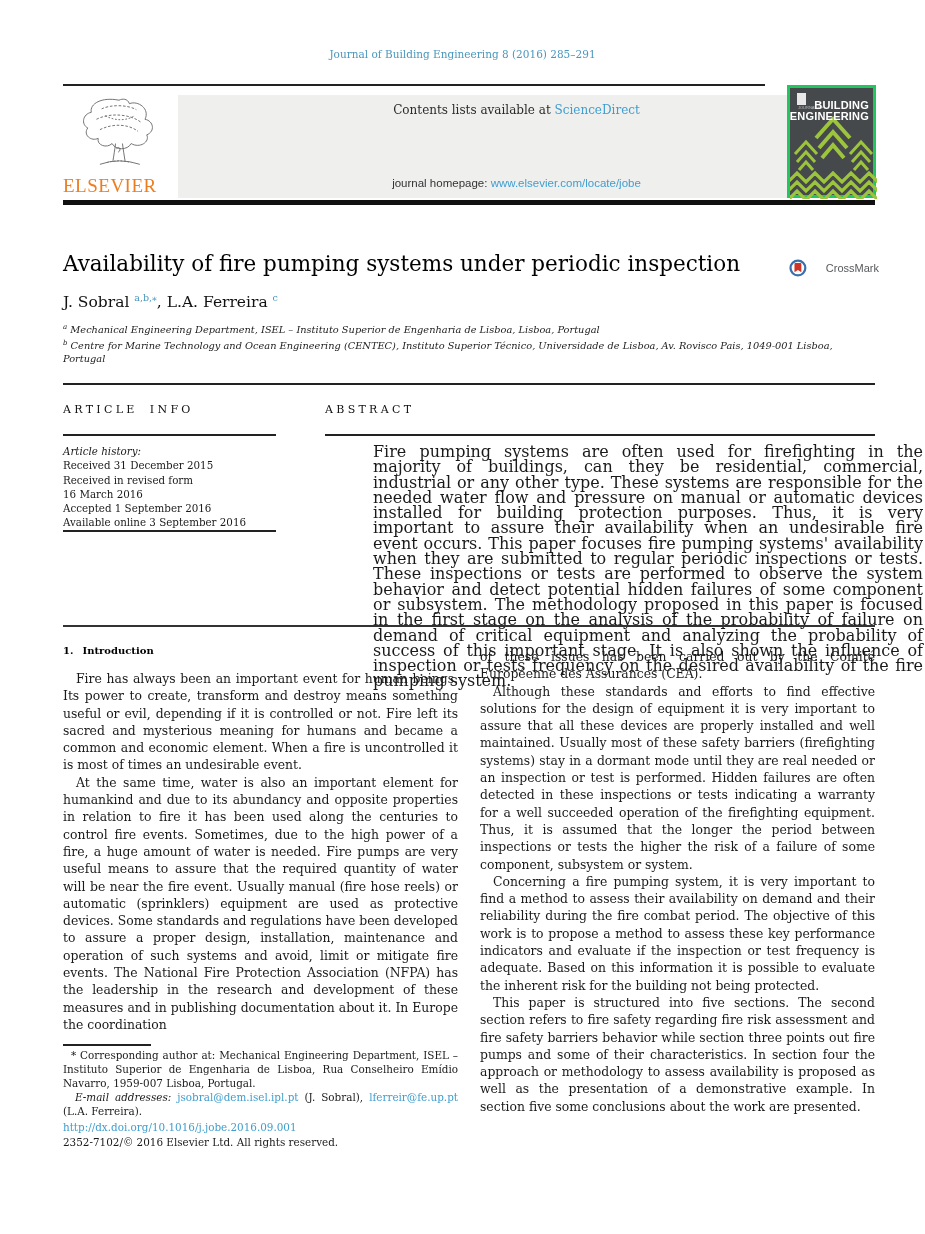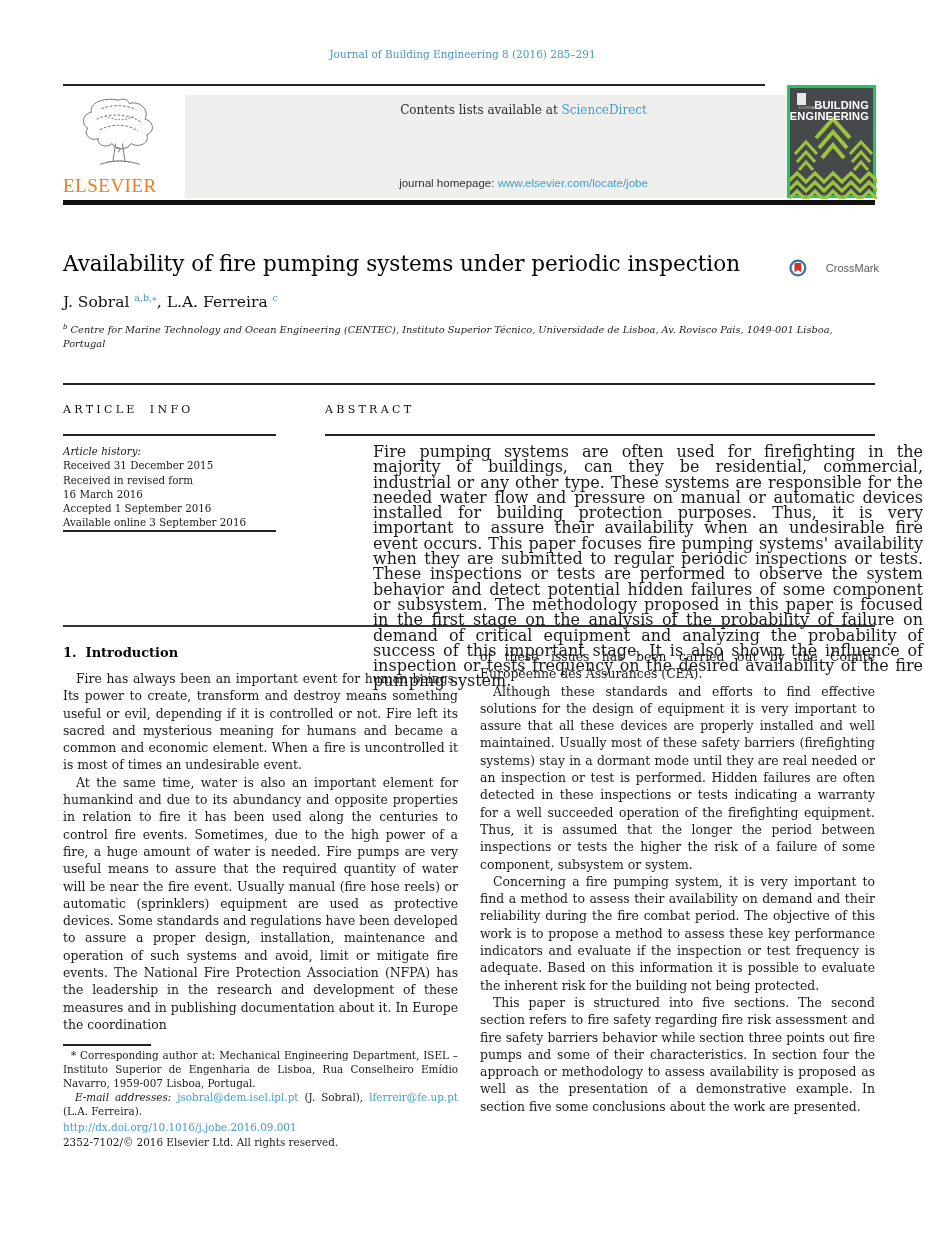--- a/index.html
+++ b/index.html
@@ -20,21 +20,21 @@
   .black-bar { top:200px; left:63px; width:812px; height:5px; background:#101010; }
 
   
   .logo-box { top:95px; left:63px; width:112px; height:103px; background:#fff; }
   .logo-tree { position:absolute; top:0px; left:6px; }
   .elsevier-word { position:absolute; bottom:1px; left:0px; width:112px;
     font-family:"Liberation Serif", serif; font-size:19px; color:#ee7d1f;
     letter-spacing:0.5px; }
 
   
-  .band { top:95px; left:185px; width:677px; height:103px; background:#efefee; }
+  .band { top:95px; left:178px; width:677px; height:103px; background:#efefee; }
   .band-contents { position:absolute; top:8px; left:0; width:100%; text-align:center;
     font-size:12px; color:#2b2b2b; }
   .band-title { position:absolute; top:32px; left:0; width:100%; text-align:center;
     font-size:25px; color:#111; }
   .band-homepage { position:absolute; top:82px; left:0; width:100%; text-align:center;
     font-family:"Liberation Sans", sans-serif; font-size:11.5px; color:#333; }
   .link { color:#3f9ecf; text-decoration:none; cursor:pointer; }
 
   
   .cover { top:85px; left:787px; width:89px; height:113px; background:#45494c;
@@ -84,21 +84,21 @@
     line-height:14.3px; }
 
   .abstract { top:444px; left:325px; width:550px; font-size:16px;
     line-height:15.3px; text-align:justify;margin-left:48px; }
   .abstract p { margin:0; }
   .abstract-copyright { margin-top:3px; text-align:right; }
 
   .rule-mid { top:625px; left:63px; width:812px; height:1.5px; background:#333; }
 
   
-  .intro-heading { top:645px; left:63px; font-size:13px; font-weight:bold;
+  .intro-heading { top:645px; left:63px; font-size:10px; font-weight:bold;
     color:#000; }
   .intro-heading .sec-num { margin-right:9px; }
   .col { font-size:12.4px; line-height:17.3px; text-align:justify; color:#1a1a1a; }
   .col p { margin:0; text-indent:13px; }
   .col p.noindent { text-indent:0; }
   .col-left  { top:670px; left:63px;  width:395px; }
   .col-right { top:648px; left:480px; width:395px; }
 
   
   .footnote-rule { top:1044px; left:63px; width:88px; height:1.5px; background:#222; }
@@ -176,20 +176,21 @@
       <path d="M9.5 7.5 h8 a1.2 1.2 0 0 1 1.2 1.2 V21.5 l-5.2 -3.6 -5.2 3.6 V8.7 a1.2 1.2 0 0 1 1.2 -1.2 z" fill="#cf3527"></path>
     </svg>
     <span class="crossmark-label">CrossMark</span>
   </div>
 
   <div class="abs authors"><span>J. Sobral</span> <sup>a,b,⁎</sup><span>, </span><span>L.A. Ferreira</span> <sup>c</sup></div>
 
   <div class="abs title">Availability of fire pumping systems under periodic inspection</div>
 
   <div class="abs affils">
+    <div><sup>a</sup><span> Mechanical Engineering Department, ISEL – Instituto Superior de Engenharia de Lisboa, Lisboa, Portugal</span></div>
     <div><sup>b</sup><span> Centre for Marine Technology and Ocean Engineering (CENTEC), Instituto Superior Técnico, Universidade de Lisboa, Av. Rovisco Pais, 1049-001 Lisboa, Portugal</span></div>
   </div>
 
   <div class="abs rule-full-2"></div>
 
   <div class="abs ai-heading">ARTICLE INFO</div>
   <div class="abs ab-heading">ABSTRACT</div>
   <div class="abs rule-ai"></div>
   <div class="abs rule-ab"></div>
 

